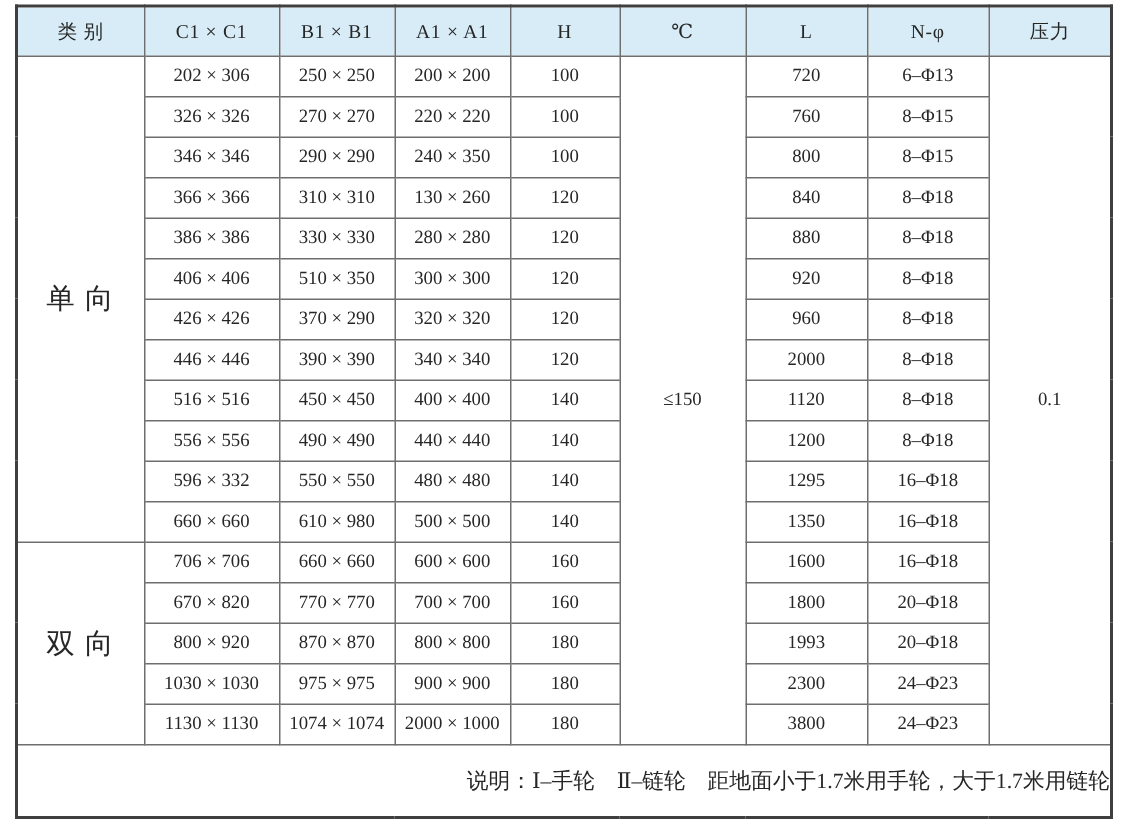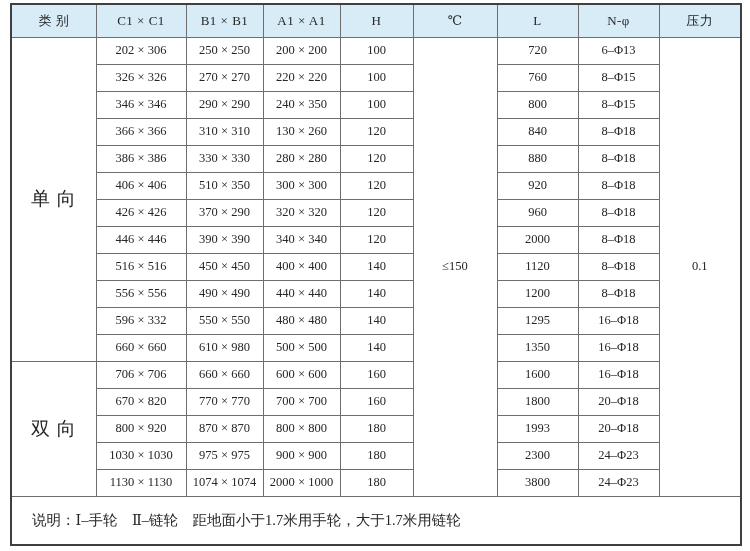--- a/index.html
+++ b/index.html
@@ -44,21 +44,21 @@
     background: var(--header-bg);
     font-size: 13px;
     letter-spacing: 0.5px;
   }
   tbody tr { height: 27px; }
   tbody td { font-size: 12.5px; }
   td.group { font-size: 19px; letter-spacing: 1px; margin-left: 24px; }
   td.merged { font-size: 12.5px; }
   tfoot tr { height: 49px; }
   tfoot td.note {
-    text-align: left;
+    text-align: right;
     padding-left: 20px;
     font-size: 14.5px;
     border-radius: 22px;
   }
 </style>
 </head>
 <body>
 
 <div class="page">
   <table class="spec">

